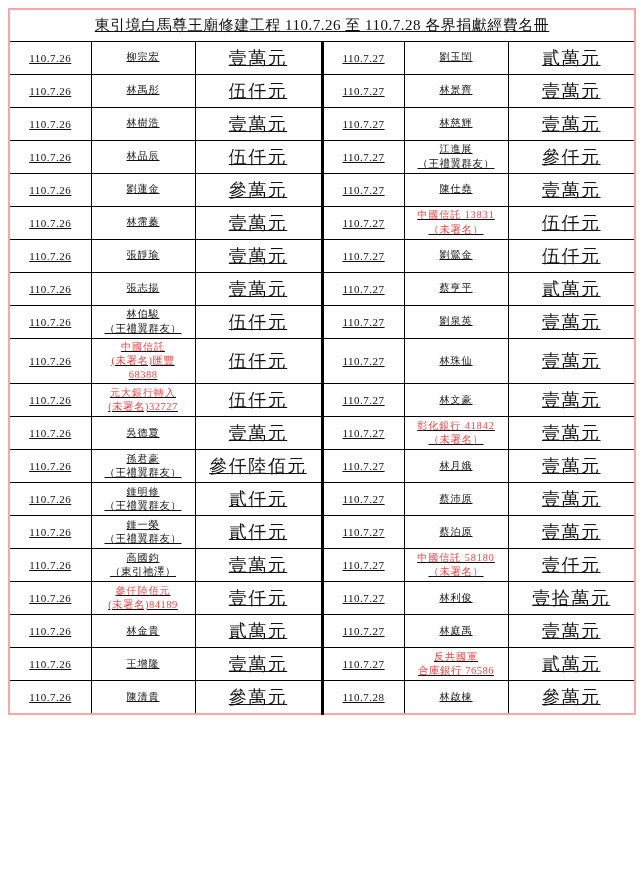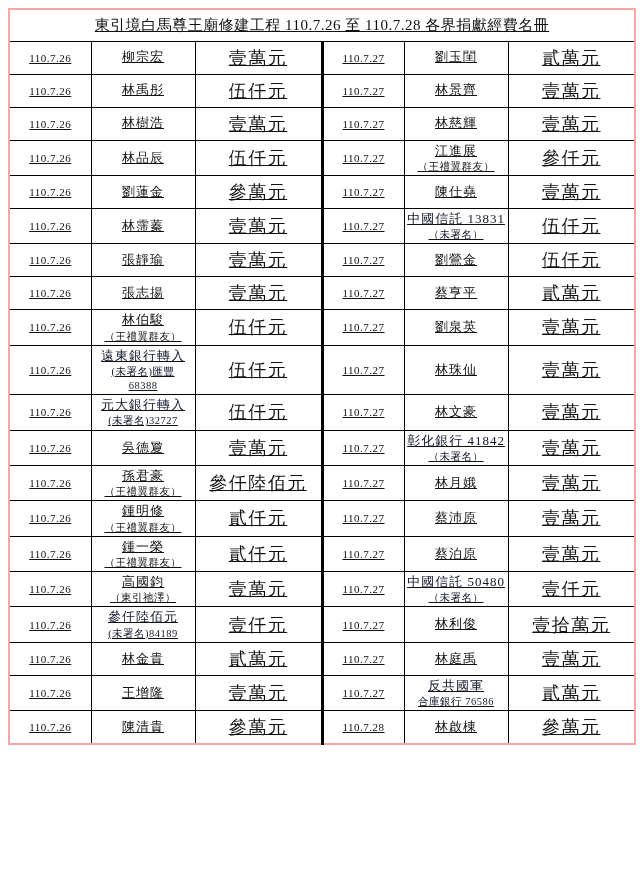--- a/index.html
+++ b/index.html
@@ -21,24 +21,24 @@
     font-weight:normal;
   }
   .title-cell{
     height:32px;font-size:15px;letter-spacing:0.5px;
     border-bottom:1px solid #000;
   }
   thead th.col-h{height:36px;font-size:13.5px;letter-spacing:1px;}
   tbody td{height:33px;font-size:13px;}
   .date-cell{font-size:11px;letter-spacing:0.5px;}
   .name-cell{line-height:1.25;}
-  .name-main{font-size:13px;letter-spacing:1px;}
+  .name-main{font-size:10px;letter-spacing:1px;}
   .name-sub{font-size:10.5px;letter-spacing:0.5px;margin-top:1px;}
   .amount-cell{font-size:18px;letter-spacing:1.5px;}
-  .red, .red .name-main, .red .name-sub{color:#0f172a;}
+  .red, .red .name-main, .red .name-sub{color:#ef4444;}
   .half-start{border-left:3px solid #000000;}
   col.c-date{width:82px;}
   col.c-name{width:104px;}
   col.c-amt{width:127px;}
 </style>
 </head>
 <body>
 
 <div class="page">
   <table class="donation">
@@ -163,21 +163,21 @@
           <td class="amount-cell">伍仟元</td>
           <td class="date-cell half-start">110.7.27</td>
           <td class="name-cell">
             <div class="name-main">劉泉英</div>
           </td>
           <td class="amount-cell">壹萬元</td>
         </tr>
         <tr>
           <td class="date-cell">110.7.26</td>
           <td class="name-cell red">
-            <div class="name-main">遠東銀行轉入</div>
+            <div class="name-main">中國信託</div>
             <div class="name-sub">(未署名)匯豐</div>
             <div class="name-sub">68388</div>
           </td>
           <td class="amount-cell">伍仟元</td>
           <td class="date-cell half-start">110.7.27</td>
           <td class="name-cell">
             <div class="name-main">林珠仙</div>
           </td>
           <td class="amount-cell">壹萬元</td>
         </tr>
@@ -248,21 +248,21 @@
         </tr>
         <tr>
           <td class="date-cell">110.7.26</td>
           <td class="name-cell">
             <div class="name-main">高國鈞</div>
             <div class="name-sub">（東引祂澤）</div>
           </td>
           <td class="amount-cell">壹萬元</td>
           <td class="date-cell half-start">110.7.27</td>
           <td class="name-cell red">
-            <div class="name-main">中國信託 50480</div>
+            <div class="name-main">中國信託 58180</div>
             <div class="name-sub">（未署名）</div>
           </td>
           <td class="amount-cell">壹仟元</td>
         </tr>
         <tr>
           <td class="date-cell">110.7.26</td>
           <td class="name-cell red">
             <div class="name-main">參仟陸佰元</div>
             <div class="name-sub">(未署名)84189</div>
           </td>

